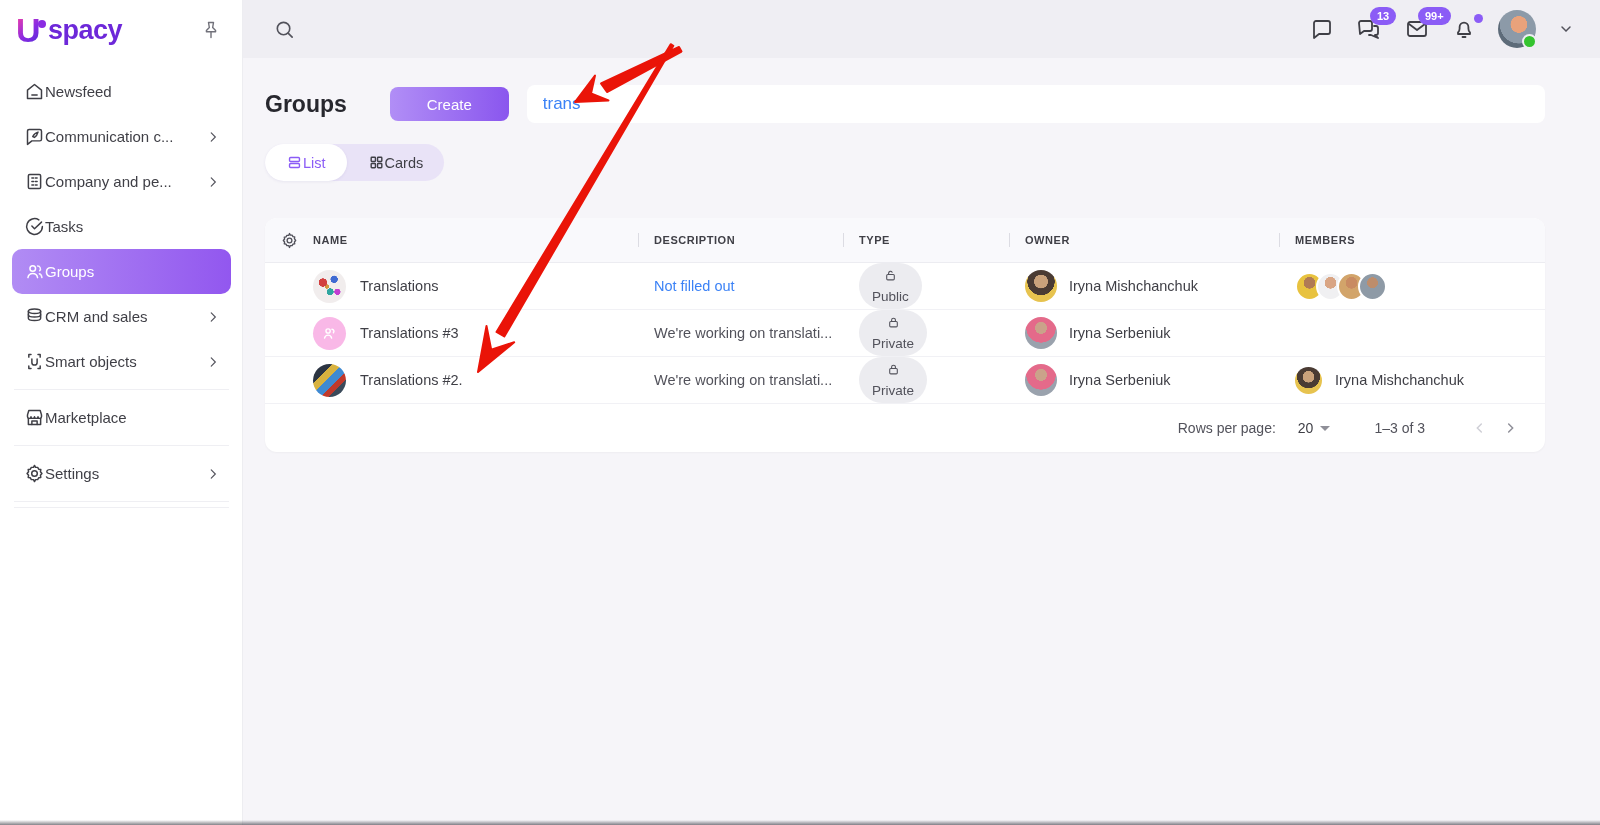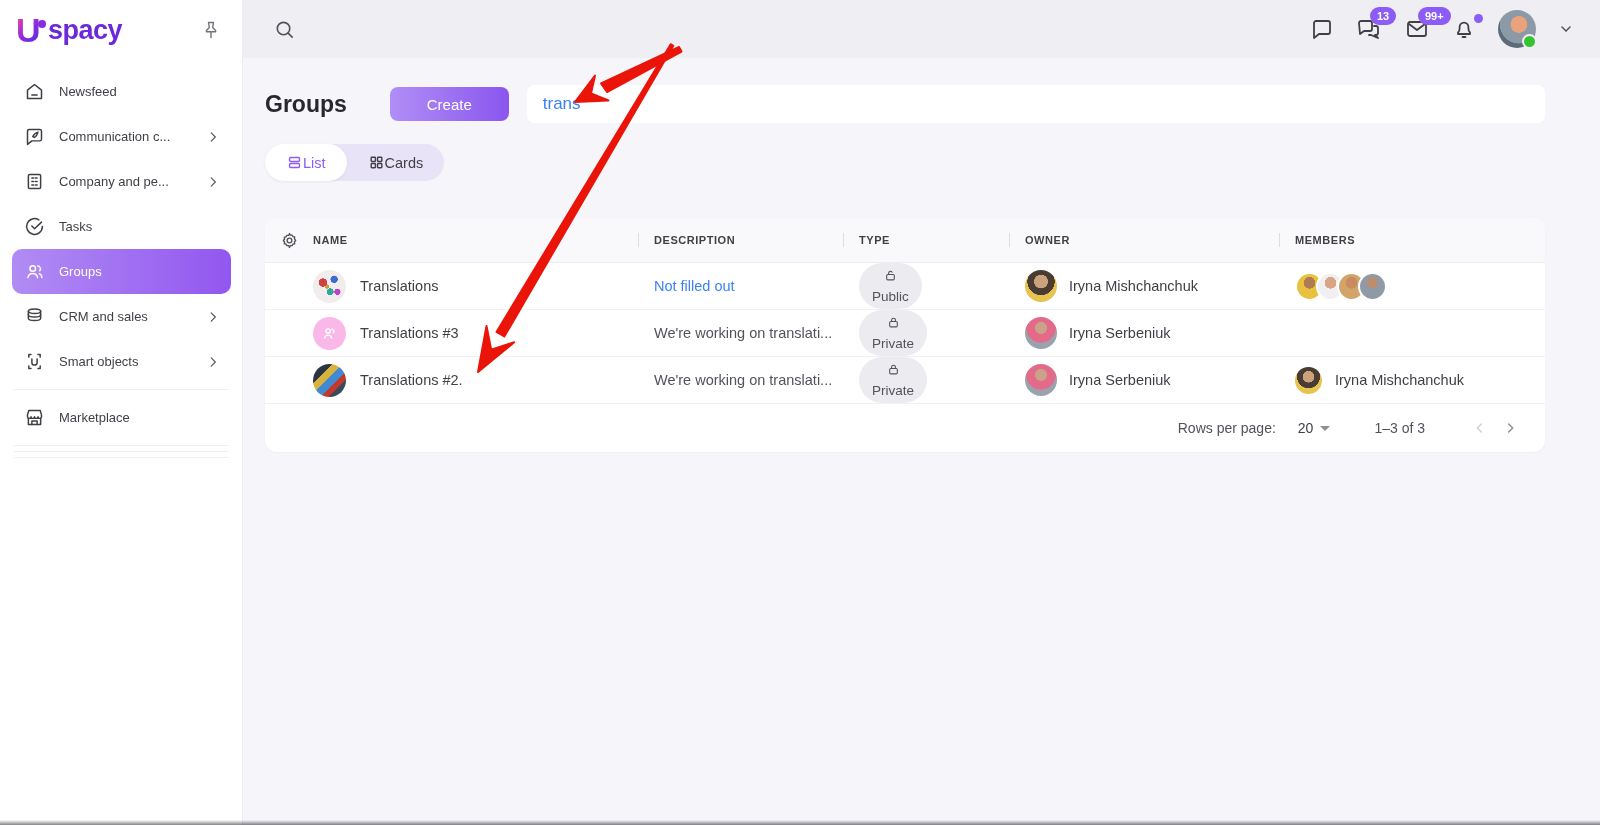--- a/index.html
+++ b/index.html
@@ -8,21 +8,21 @@
 
   
   .sidebar { position:absolute; left:0; top:0; width:243px; height:100%; background:#fff; box-shadow:inset -1px 0 0 #ededf1; z-index:3; }
   .logo-row { display:flex; align-items:center; justify-content:space-between; padding:13px 22px 8px 16px; }
   .logo { display:flex; align-items:center; font-weight:700; font-size:27px; letter-spacing:-0.5px; }
   .logo-u { background:linear-gradient(135deg,#e93cac 10%,#8a2be2 55%,#5b2bd9 90%); -webkit-background-clip:text; background-clip:text; color:transparent; font-size:34px; line-height:1; }
   .logo-dot { width:8px; height:8px; border-radius:50%; background:#8a2be2; margin:-12px 2px 0 -2px; }
   .logo-rest { color:#6d28d9; }
   .pin-icon { color:#71717a; }
   .nav { padding:14px 12px 0; }
-  .nav-item { display:flex; align-items:center; gap:14px; height:45px; padding:0 11px; border-radius:10px; font-size:13px; color:#3f3f46; cursor:pointer; }
+  .nav-item { display:flex; align-items:center; height:45px; padding:0 11px; border-radius:10px; font-size:15px; color:#3f3f46; cursor:pointer; }
   .nav-item .ic { width:22px; height:22px; flex:0 0 22px; display:flex; align-items:center; justify-content:center; color:#3f3f46; }
   .nav-item .chev { margin-left:auto; color:#52525b; }
   .nav-item.active { background:linear-gradient(90deg,#b18cf4,#9257ef); color:#fff; }
   .nav-item.active .ic { color:#fff; }
   .nav-divider { height:1px; background:#efeff3; margin:5px 2px; }
 
   
   .topbar { position:absolute; left:243px; right:0; top:0; height:58px; background:#efeef3; display:flex; align-items:center; padding:0 26px 0 30px; z-index:2; }
   .tb-right { margin-left:auto; display:flex; align-items:center; gap:22px; }
   .tb-ic { position:relative; color:#3f3f46; display:flex; cursor:pointer; }
@@ -207,20 +207,34 @@
       <span class="ic">
           <svg width="21" height="21" viewBox="0 0 24 24" fill="none" stroke="currentColor" stroke-width="1.7" stroke-linecap="round" stroke-linejoin="round">
             <path d="M4 9 5.5 4h13L20 9v2a2 2 0 0 1-4 0 2 2 0 0 1-4 0 2 2 0 0 1-4 0 2 2 0 0 1-4 0z"></path>
             <path d="M5 13v7h14v-7"></path>
             <path d="M9 20v-4h6v4"></path>
           </svg>
         </span>
       <span>Marketplace</span>
     </div>
     <div class="nav-divider"></div>
+    <div class="nav-item">
+      <span class="ic">
+          <svg width="21" height="21" viewBox="0 0 24 24" fill="none" stroke="currentColor" stroke-width="1.7" stroke-linecap="round" stroke-linejoin="round">
+            <circle cx="12" cy="12" r="3.2"></circle>
+            <path d="M12 2.8 13.2 5h2.4l1.2 2.1 2.4.4-.4 2.4L20.5 12l-1.7 2.1.4 2.4-2.4.4L15.6 19h-2.4L12 21.2 10.8 19H8.4l-1.2-2.1-2.4-.4.4-2.4L3.5 12l1.7-2.1-.4-2.4 2.4-.4L8.4 5h2.4z"></path>
+          </svg>
+        </span>
+      <span>Settings</span>
+      <span class="chev">
+          <svg width="14" height="14" viewBox="0 0 24 24" fill="none" stroke="currentColor" stroke-width="2" stroke-linecap="round">
+            <path d="m9 5 7 7-7 7"></path>
+          </svg>
+        </span>
+    </div>
     <div class="nav-divider"></div>
     <div class="nav-divider"></div>
   </div>
 </div>
 
 <div class="topbar">
   <span class="tb-ic">
     <svg width="23" height="23" viewBox="0 0 24 24" fill="none" stroke="#52525b" stroke-width="1.7" stroke-linecap="round">
         <circle cx="11" cy="11" r="6.5"></circle>
         <path d="m16 16 4 4"></path>

